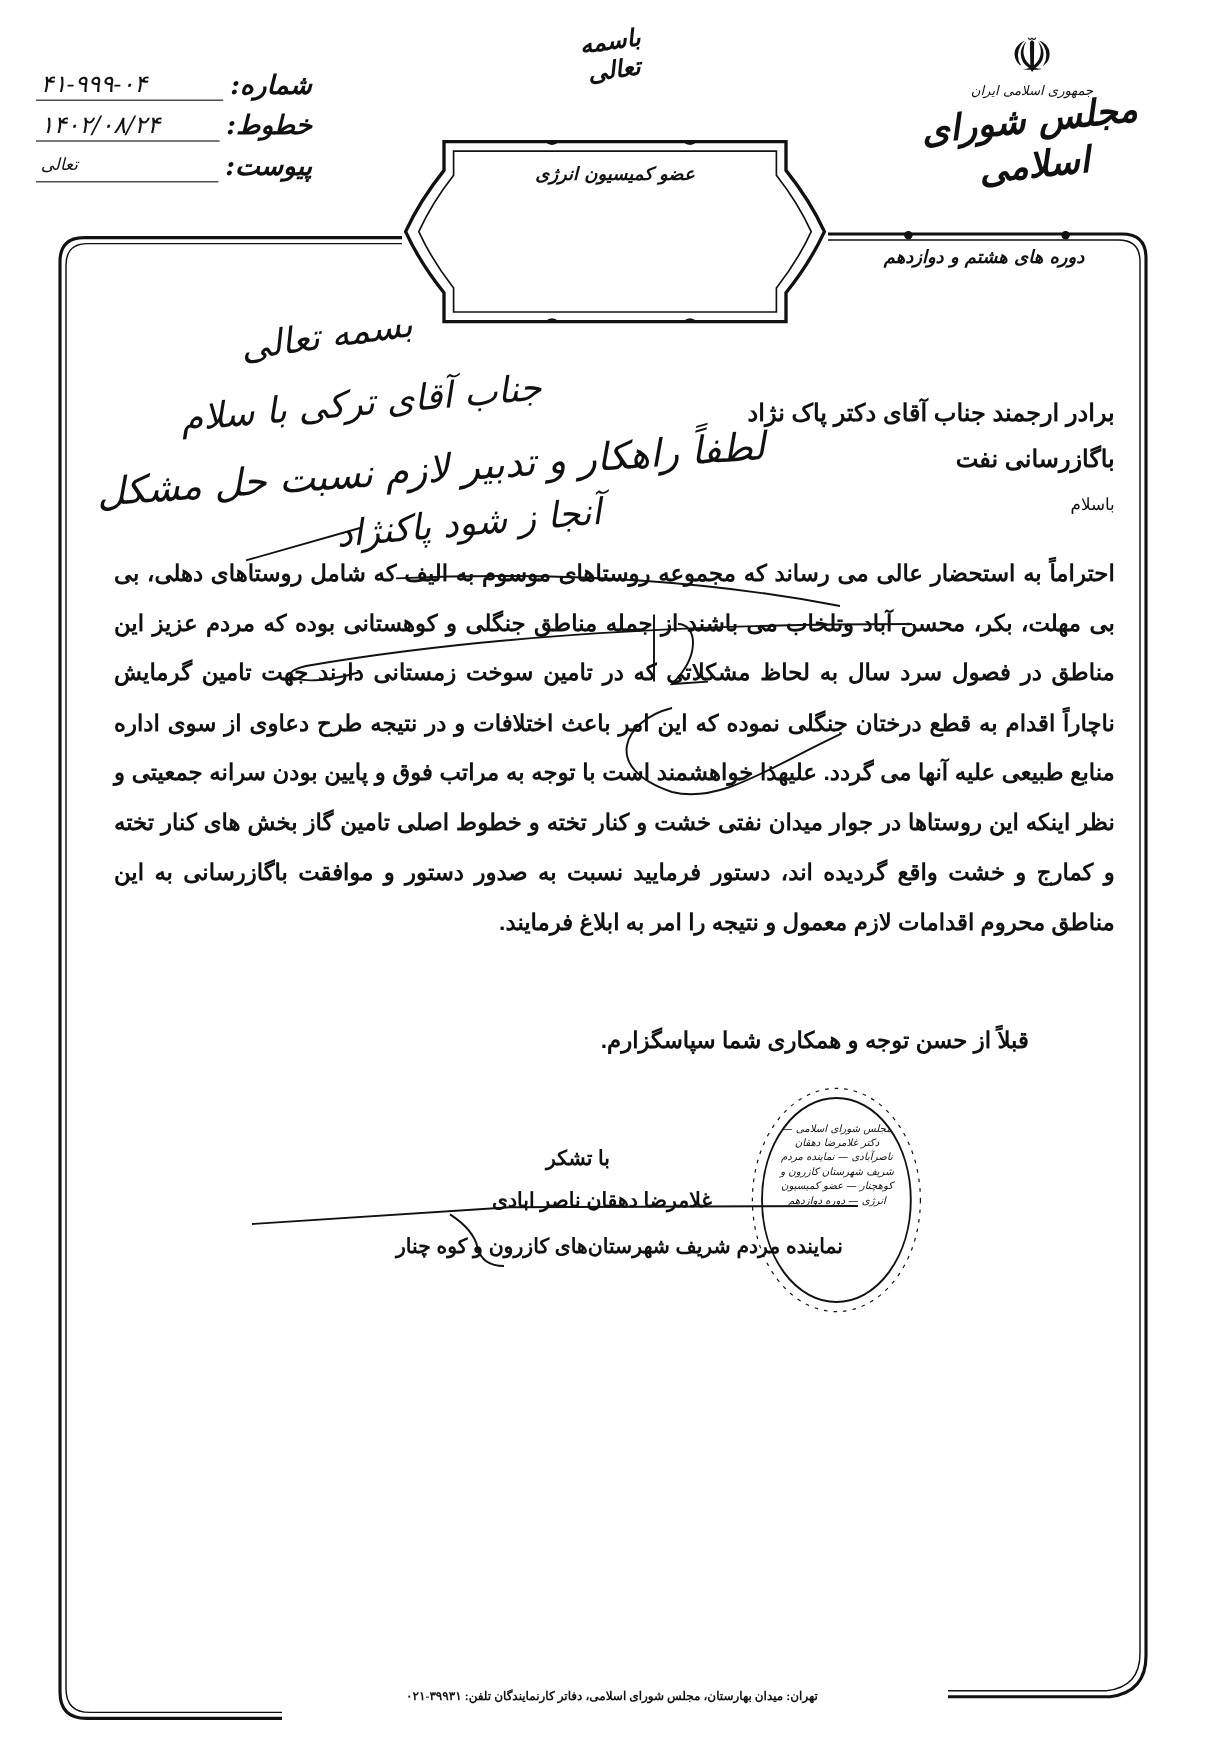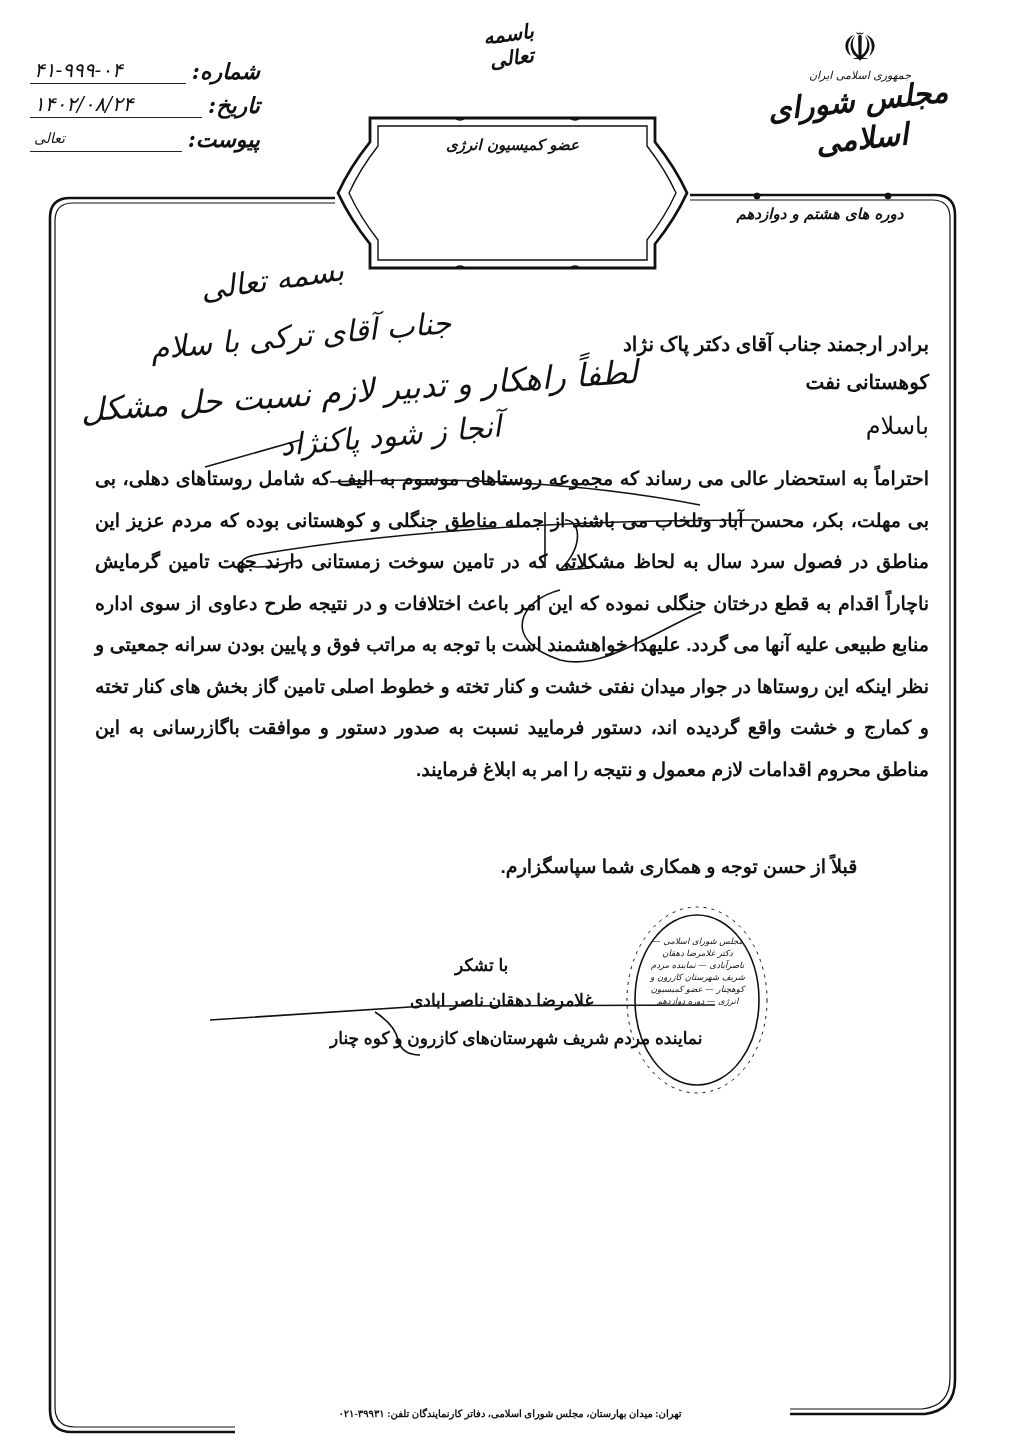--- a/index.html
+++ b/index.html
@@ -38,21 +38,21 @@
   .hand { font-family: "DejaVu Serif", serif; font-style: italic; color: #111; direction: rtl; white-space: nowrap; }
   .h1 { left: 200px; top: 262px; font-size: 30px; transform: rotate(-8deg); }
   .h2 { left: 150px; top: 318px; font-size: 30px; transform: rotate(-5deg); }
   .h3 { left: 80px; top: 372px; font-size: 32px; transform: rotate(-4deg); }
   .h4 { left: 280px; top: 418px; font-size: 30px; transform: rotate(-5deg); }
 
   
   .addr { right: 95px; width: 400px; text-align: right; direction: rtl; font-family: "Liberation Sans", sans-serif; font-weight: bold; font-size: 20px; }
   .addr1 { top: 332px; }
   .addr2 { top: 370px; }
-  .addr3 { top: 412px; font-weight: normal; font-size: 24px; }
+  .addr3 { top: 412px; font-weight: normal; font-size: 14px; }
 
   
   .body-text { left: 95px; right: 95px; top: 458px; direction: rtl; text-align: justify; text-align-last: right; font-family: "Liberation Sans", sans-serif; font-size: 19px; line-height: 41.5px; font-weight: bold; letter-spacing: 0.2px; }
   .closing { right: 95px; top: 855px; width: 500px; text-align: center; direction: rtl; font-family: "Liberation Sans", sans-serif; font-weight: bold; font-size: 19px; }
 
   
   .sig { direction: rtl; font-family: "Liberation Sans", sans-serif; font-weight: bold; text-align: center; white-space: nowrap; }
   .sig1 { left: 455px; top: 955px; font-size: 17px; }
   .sig2 { left: 410px; top: 990px; font-size: 17px; }
   .sig3 { left: 330px; top: 1028px; font-size: 17px; }
@@ -79,21 +79,21 @@
     <circle cx="888" cy="196" r="3" fill="#111"></circle>
   </g>
 </svg>
 
 <div class="abs ref-block">
   <div class="ref-row">
     <span class="ref-label">شماره:</span>
     <span class="ref-value">۴۱-۹۹۹-۰۴</span>
   </div>
   <div class="ref-row">
-    <span class="ref-label">تاریخ:</span>
+    <span class="ref-label">خطوط:</span>
     <span class="ref-value">۱۴۰۲/۰۸/۲۴</span>
   </div>
   <div class="ref-row">
     <span class="ref-label">پیوست:</span>
     <span class="ref-value" style="font-size:14px;">تعالی</span>
   </div>
 </div>
 
 <div class="abs basmala">باسمه تعالی</div>
 
@@ -116,21 +116,21 @@
   <div class="emblem-big">مجلس شورای اسلامی</div>
 </div>
 <div class="abs term">دوره های هشتم و دوازدهم</div>
 
 <div class="abs hand h1">بسمه تعالی</div>
 <div class="abs hand h2">جناب آقای ترکی  با سلام</div>
 <div class="abs hand h3">لطفاً راهکار و تدبیر لازم نسبت حل مشکل</div>
 <div class="abs hand h4">آنجا ز شود  پاکنژاد</div>
 
 <div class="abs addr addr1">برادر ارجمند جناب آقای دکتر پاک نژاد</div>
-<div class="abs addr addr2">کوهستانی نفت</div>
+<div class="abs addr addr2">باگازرسانی نفت</div>
 <div class="abs addr addr3">باسلام</div>
 
 <div class="abs body-text">احتراماً به استحضار عالی می رساند که مجموعه روستاهای موسوم به الیف که شامل روستاهای دهلی، بی بی مهلت، بکر، محسن آباد وتلخاب می باشند از جمله مناطق جنگلی و کوهستانی بوده که مردم عزیز این مناطق در فصول سرد سال به لحاظ مشکلاتی که در تامین سوخت زمستانی دارند جهت تامین گرمایش ناچاراً اقدام به قطع درختان جنگلی نموده که این امر باعث اختلافات و در نتیجه طرح دعاوی از سوی اداره منابع طبیعی علیه آنها می گردد. علیهذا خواهشمند است با توجه به مراتب فوق و پایین بودن سرانه جمعیتی و نظر اینکه این روستاها در جوار میدان نفتی خشت و کنار تخته و خطوط اصلی تامین گاز بخش های کنار تخته و کمارج و خشت واقع گردیده اند، دستور فرمایید نسبت به صدور دستور و موافقت باگازرسانی به این مناطق محروم اقدامات لازم معمول و نتیجه را امر به ابلاغ فرمایند.</div>
 
 <svg class="abs" style="left:0;top:0;" width="1024" height="1450" viewBox="0 0 1024 1450">
   <g fill="none" stroke="#111" stroke-width="1.6">
     <path d="M 700 505 C 560 478, 420 478, 330 482 M 760 520 C 620 520, 430 525, 255 555 C 225 562, 250 575, 300 560"></path>
     <path d="M 560 590 C 520 600, 500 640, 560 660 C 600 670, 640 640, 700 612"></path>
     <path d="M 300 440 L 205 467"></path>
     <path d="M 545 512 L 545 568 M 565 520 C 580 520, 585 545, 560 570 L 590 568"></path>

